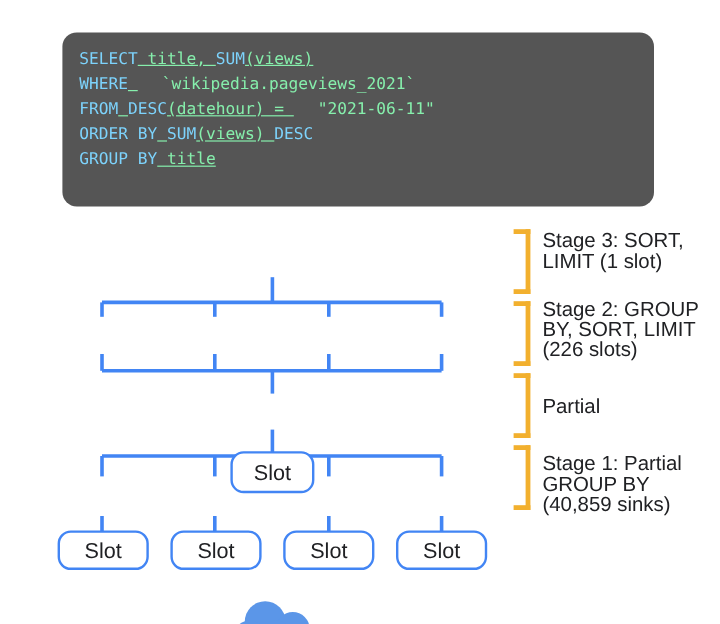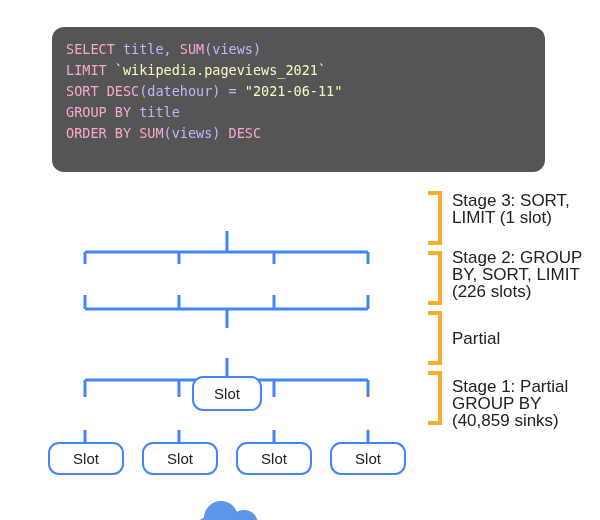--- a/index.html
+++ b/index.html
@@ -35,24 +35,24 @@
     padding: 12px 0 0 14px;
   }
   .code-line {
     font-family: "DejaVu Sans Mono", "Liberation Mono", monospace;
     font-size: 13.5px;
     line-height: 21px;
     white-space: pre;
     color: #ffffff;
     letter-spacing: 0px;
   }
-  .kw  { color: #f9a8d4; }
-  .str { color: #fef9c3; }
+  .kw  { color: #7dd3fc; }
+  .str { color: #86efac; margin-left: 20px; }
   .num { color: #F5B335; }
-  .pln { color: #c4b5fd; }
+  .pln { color: #86efac; text-decoration: underline; }
 
   
   .diagram {
     position: absolute;
     left: 0;
     top: 180px;
     width: 430px;
     height: 320px;
   }
 
@@ -64,21 +64,21 @@
     height: 320px;
   }
 
   .slot {
     position: absolute;
     box-sizing: border-box;
     background: #ffffff;
     border: 2.5px solid #4285F4;
     border-radius: 11px;
     color: #202124;
-    font-size: 15px;
+    font-size: 18px;
     line-height: 1;
     display: flex;
     align-items: center;
     justify-content: center;
     z-index: 3;
   }
 
   .slot-top {
     left: 192px;
     top: 196px;
@@ -149,24 +149,24 @@
   .lr3 .bracket { top: 191px; height: 54px; }
   .lr3 .legend-text { top: 198px; }
 </style>
 </head>
 <body>
 
 <div id="stage">
 
   <div class="code-panel">
     <div class="code-line"><span class="kw">SELECT</span><span class="pln"> title, </span><span class="kw">SUM</span><span class="pln">(views)</span></div>
-    <div class="code-line"><span class="kw">LIMIT</span><span class="pln"> </span><span class="str">`wikipedia.pageviews_2021`</span></div>
-    <div class="code-line"><span class="kw">SORT</span><span class="pln"> </span><span class="kw">DESC</span><span class="pln">(datehour) = </span><span class="str">"2021-06-11"</span></div>
+    <div class="code-line"><span class="kw">WHERE</span><span class="pln"> </span><span class="str">`wikipedia.pageviews_2021`</span></div>
+    <div class="code-line"><span class="kw">FROM</span><span class="pln"> </span><span class="kw">DESC</span><span class="pln">(datehour) = </span><span class="str">"2021-06-11"</span></div>
+    <div class="code-line"><span class="kw">ORDER BY</span><span class="pln"> </span><span class="kw">SUM</span><span class="pln">(views) </span><span class="kw">DESC</span></div>
     <div class="code-line"><span class="kw">GROUP BY</span><span class="pln"> title</span></div>
-    <div class="code-line"><span class="kw">ORDER BY</span><span class="pln"> </span><span class="kw">SUM</span><span class="pln">(views) </span><span class="kw">DESC</span></div>
   </div>
 
   <div class="diagram">
 
     <svg class="wires" viewBox="0 0 430 320">
       <g stroke="#4285F4" stroke-width="3" fill="none">
 
         <line x1="227" y1="51" x2="227" y2="72"></line>
 
         <line x1="85" y1="72" x2="368" y2="72"></line>

